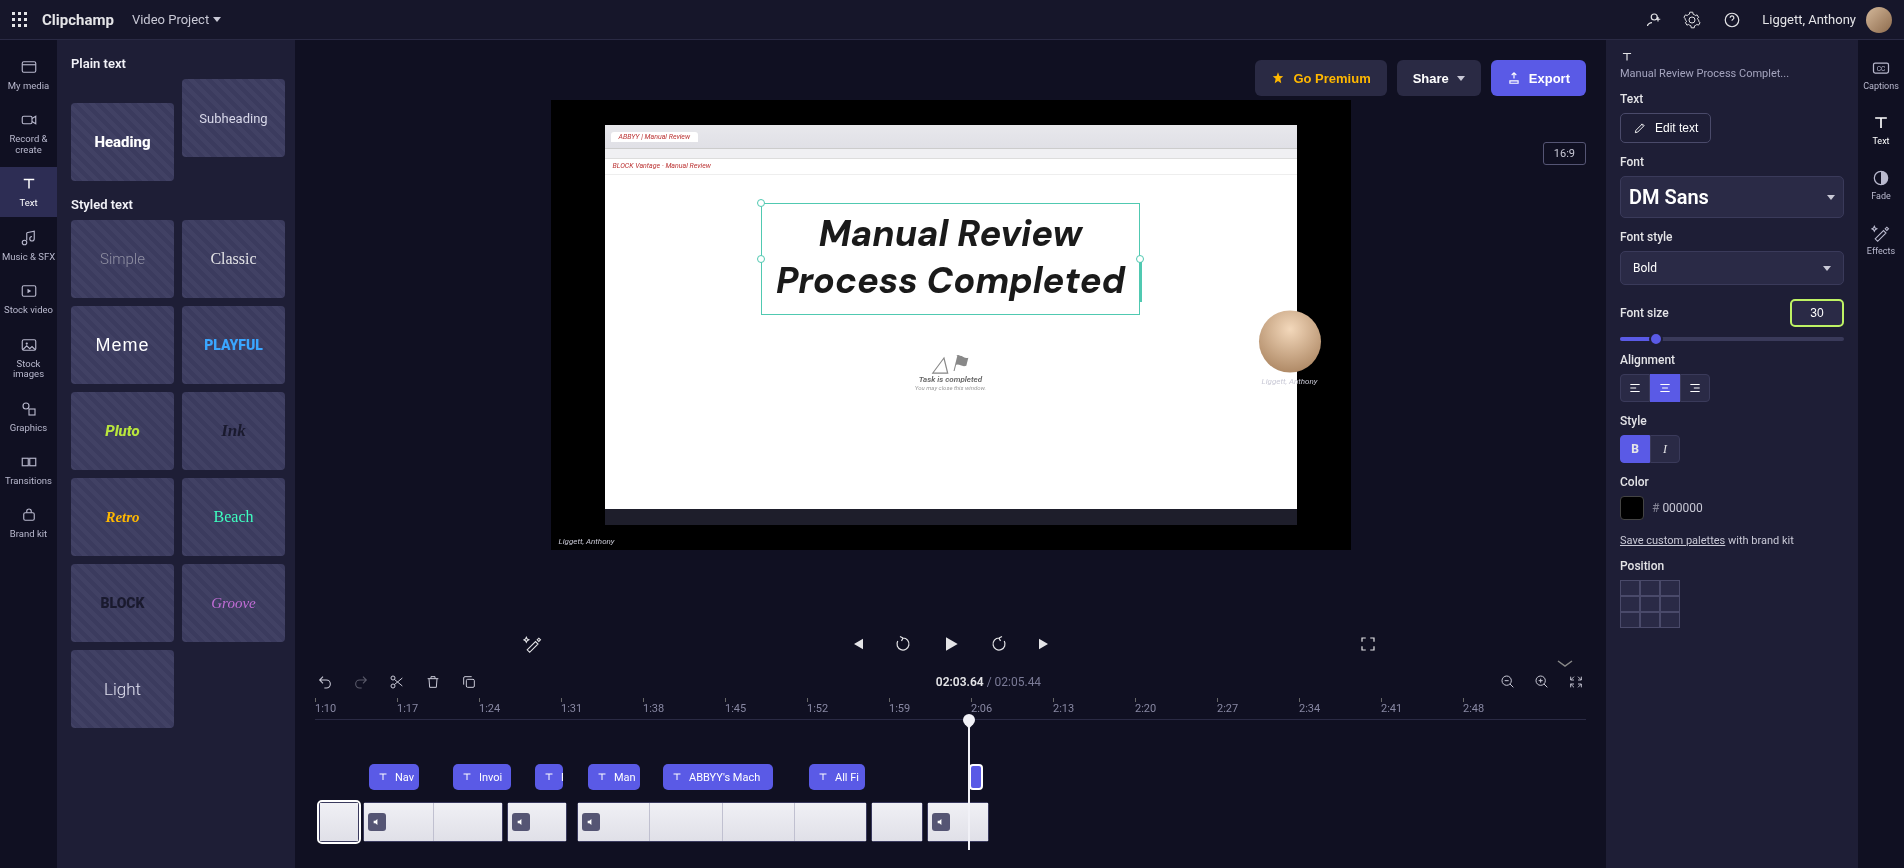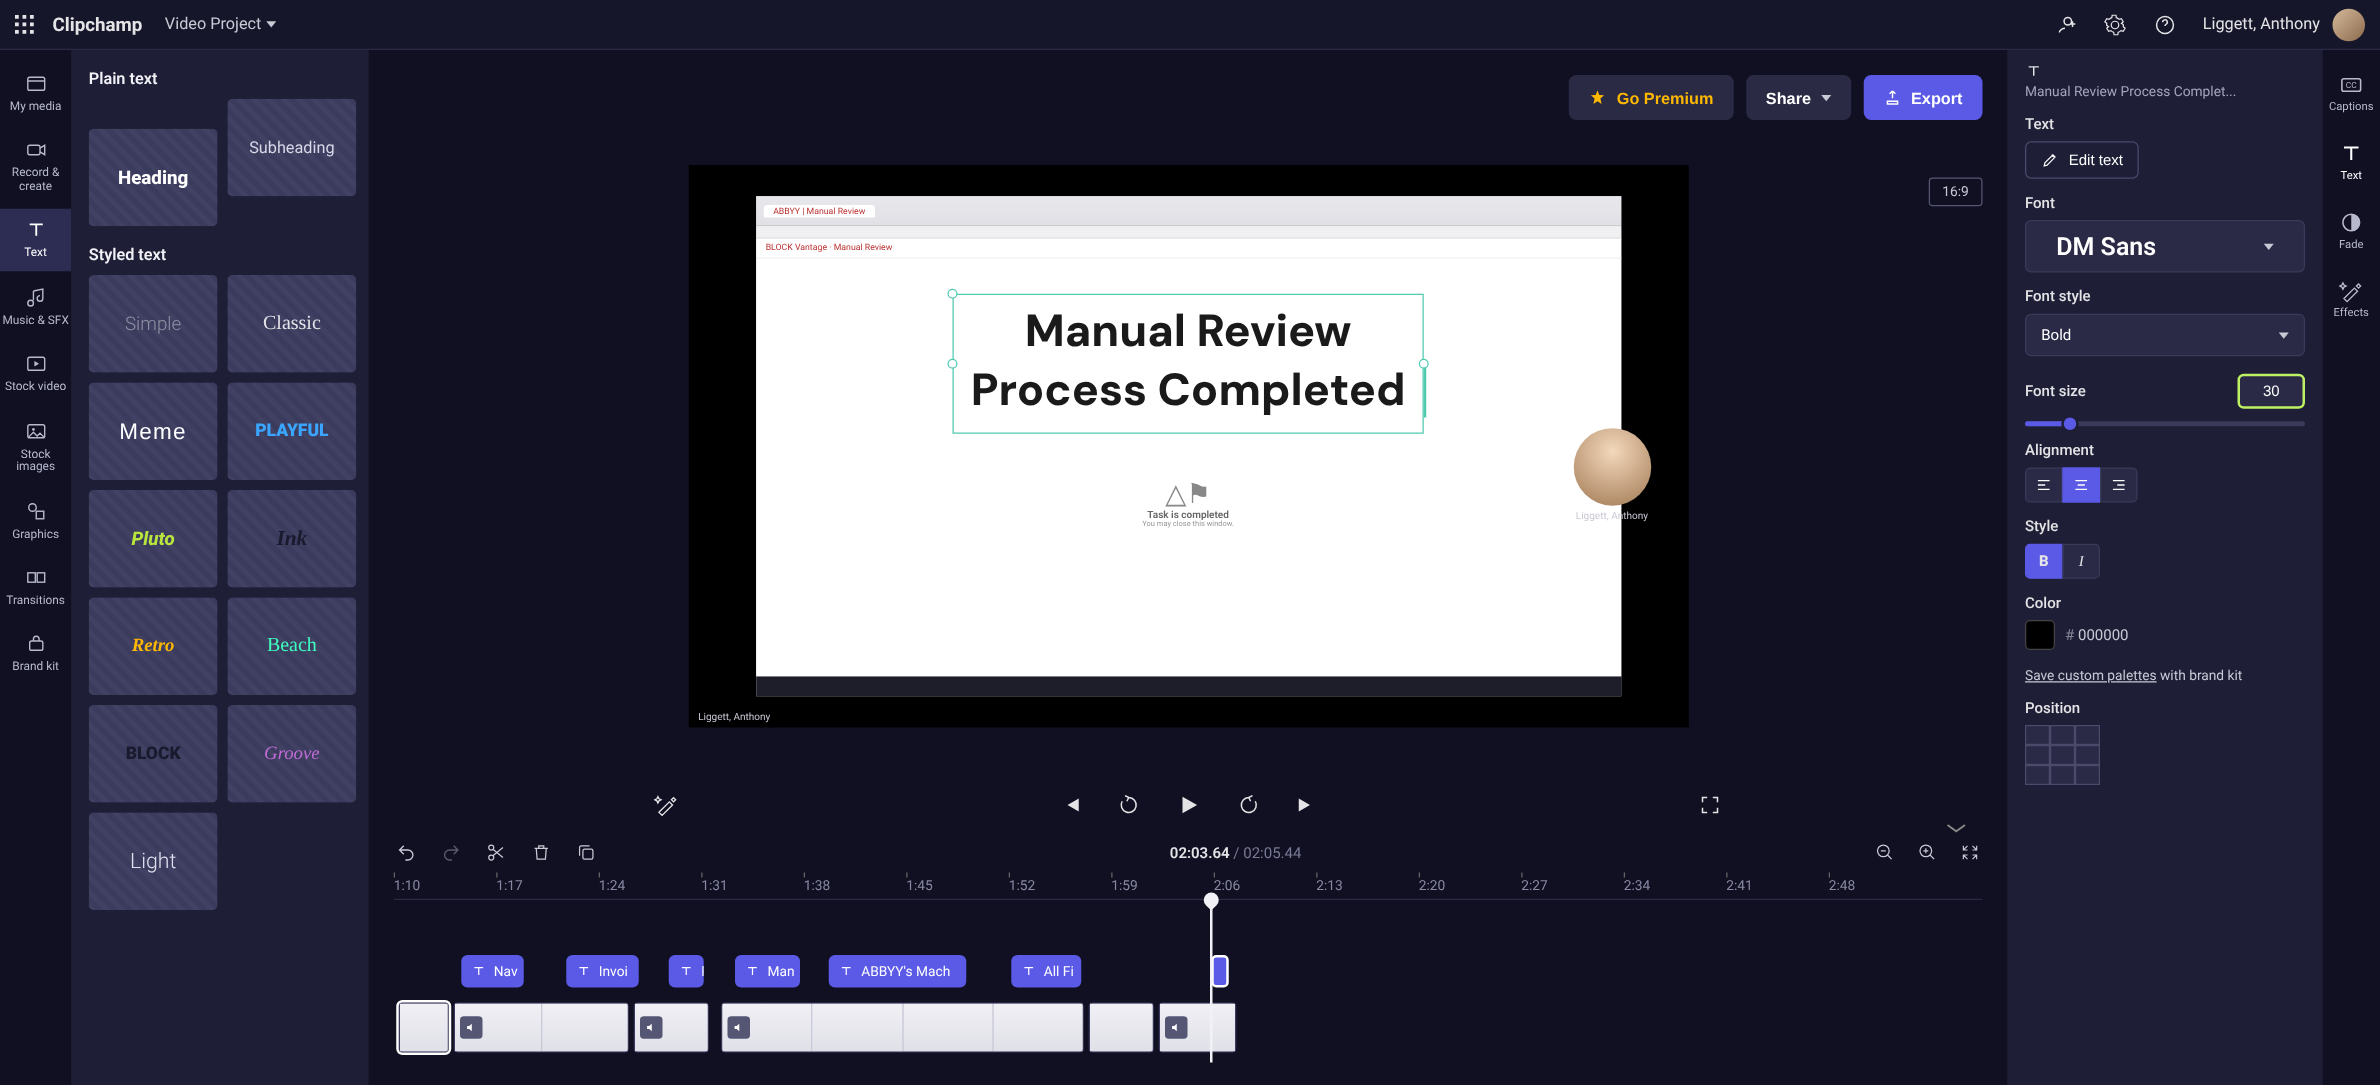--- a/index.html
+++ b/index.html
@@ -78,21 +78,21 @@
 
 .center-toolbar { position: absolute; top: 20px; right: 20px; display: flex; gap: 10px; align-items: center; z-index: 5; }
 .btn { height: 36px; padding: 0 16px; border-radius: 6px; display: flex; align-items: center; gap: 8px; font-size: 13px; font-weight: 600; cursor: pointer; border: none; }
 .btn-premium { background: #2a2a44; color: #ffb800; }
 .btn-share { background: #2a2a44; color: #fff; }
 .btn-export { background: #5a5ae6; color: #fff; }
 .btn-export svg, .btn-premium svg { width: 14px; height: 14px; }
 
 .aspect-badge { position: absolute; top: 102px; right: 20px; border: 1px solid #555574; padding: 4px 10px; font-size: 11px; border-radius: 3px; color: #c9c9d6; }
 
-.preview-wrap { flex: 1; display: flex; align-items: center; justify-content: center; padding: 60px 20px 0; }
+.preview-wrap { flex: 1; display: flex; align-items: flex-start; justify-content: center; padding: 60px 20px 0; font-style: italic; }
 .preview-stage {
   width: 800px; height: 450px; background: #000; position: relative; display:flex; align-items:center; justify-content:center;
 }
 .preview-inner {
   width: 692px; height: 400px; background: #f5f5f7; position: relative;
   display: flex; flex-direction: column;
 }
 .fake-browser-top { height: 24px; background: linear-gradient(#e8e8ec, #e0e0e6); border-bottom: 1px solid #ccc; display:flex; align-items:center; padding:0 6px; gap:4px;}
 .fake-tab { background:#fff; border-radius:3px 3px 0 0; padding:1px 8px; font-size:7px; color:#b33; }
 .fake-toolbar { height:10px; background:#f0f0f3; border-bottom:1px solid #ddd; }
@@ -154,21 +154,21 @@
 .sel-marker { position:absolute; width:14px; height:26px; border:2px solid #fff; border-radius:4px; background:#5a5ae6; top:44px; }
 
 
 .right-panel { width: 252px; background: #1e1e36; padding: 10px 14px; overflow-y: auto; font-size: 12px; }
 .rp-title-row { display: flex; flex-direction: column; gap: 3px; margin-bottom: 10px; }
 .rp-title-row svg { width:14px; height:14px; }
 .rp-clipname { font-size: 11px; color: #a4a4be; white-space: nowrap; overflow: hidden; text-overflow: ellipsis; }
 .rp-label { font-size: 12px; color: #e4e4e7; margin: 12px 0 7px; font-weight: 500; }
 .rp-btn-outline { border: 1px solid #4a4a6a; background: none; color: #fff; padding: 7px 12px; border-radius: 5px; display: inline-flex; align-items: center; gap: 8px; font-size: 12px; cursor: pointer; }
 .rp-select { width: 100%; background: #2a2a46; border: 1px solid #3a3a5a; color: #fff; padding: 9px 12px; border-radius: 5px; display: flex; justify-content: space-between; align-items: center; cursor: pointer; }
-.rp-select.big { font-size: 20px; font-weight: 600; padding: 8px 24px; }
+.rp-select.big { font-size: 20px; font-weight: 600; padding: 8px 8px; }
 .rp-row { display: flex; align-items: center; gap: 10px; }
 .rp-input { width: 54px; background: #2a2a46; border: 2px solid #bef264; color: #fff; padding: 5px 8px; border-radius: 5px; text-align: center; font-size: 12px; }
 .slider { flex: 1; height: 4px; background: #3a3a5a; border-radius: 2px; position: relative; }
 .slider-fill { position: absolute; left: 0; top: 0; height: 100%; background: #5a5ae6; border-radius: 2px; }
 .slider-thumb { position: absolute; top: 50%; width: 14px; height: 14px; background: #5a5ae6; border: 2px solid #1e1e36; border-radius: 50%; transform: translate(-50%, -50%); }
 .btn-group { display: flex; gap: 0; }
 .bg-btn { width: 30px; height: 28px; background: #2a2a46; border: 1px solid #3a3a5a; display: flex; align-items: center; justify-content: center; cursor: pointer; }
 .bg-btn.active { background: #5a5ae6; border-color: #5a5ae6; }
 .bg-btn:first-child { border-radius: 4px 0 0 4px; }
 .bg-btn:last-child { border-radius: 0 4px 4px 0; }

